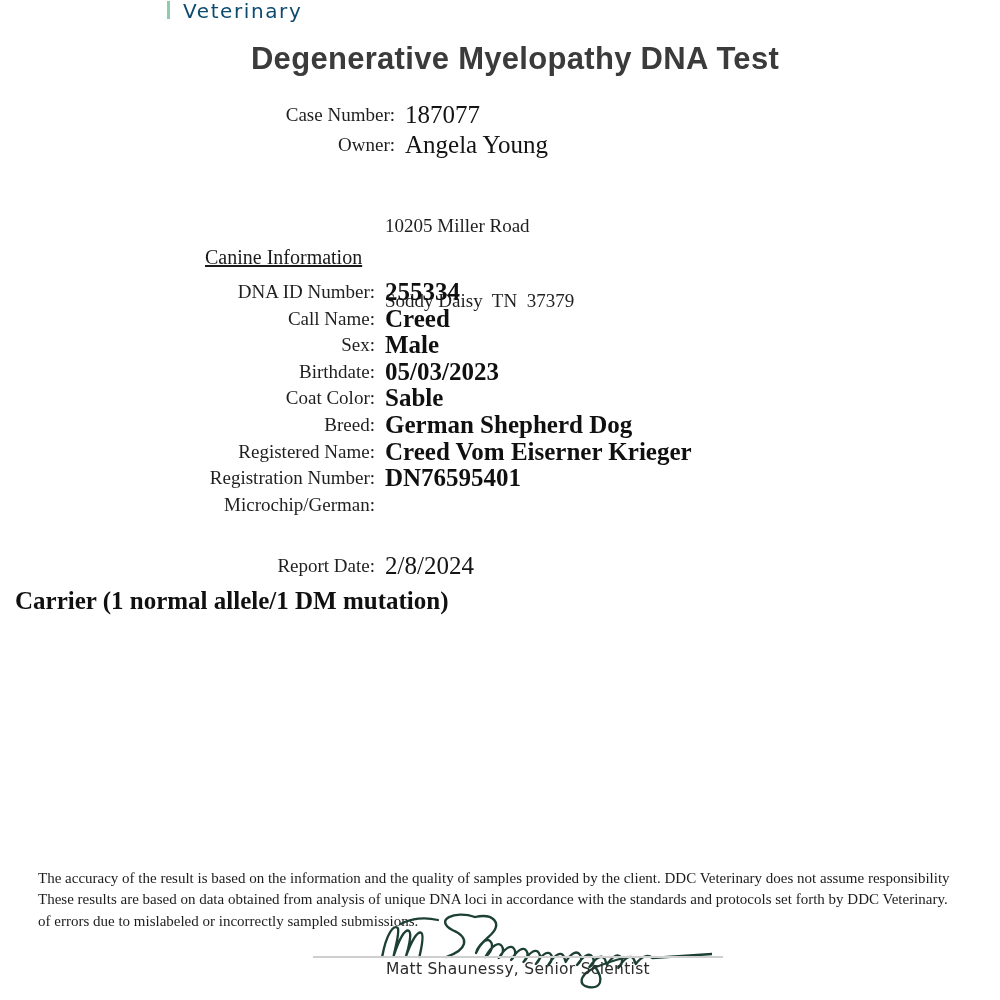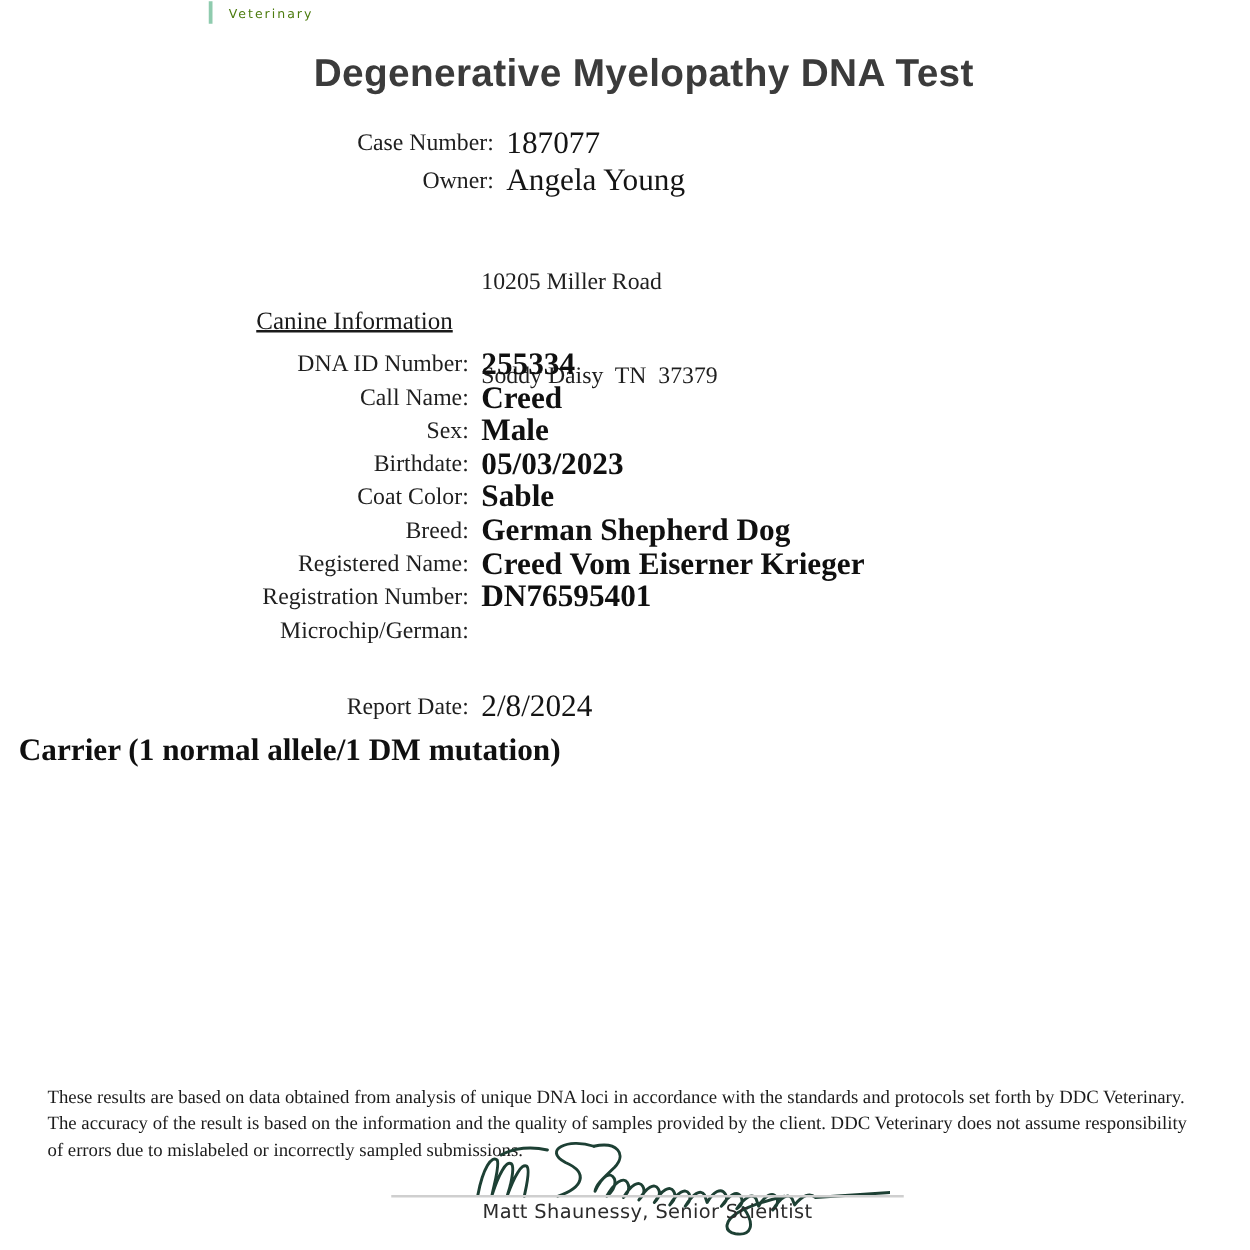--- a/index.html
+++ b/index.html
@@ -15,21 +15,21 @@
   .brand{
     position:absolute;left:167px;top:0;height:22px;
     display:flex;align-items:center;
     font-family:"DejaVu Sans", sans-serif;
   }
   .brand-bar{
     display:inline-block;width:3px;height:18px;
     background:#8fcbae;margin-right:13px;margin-top:-2px;
   }
   .brand-name{
-    color:#4d7c0f;font-size:10px;letter-spacing:1.6px;
+    color:#0c4a6e;font-size:20px;letter-spacing:1.6px;
   }
   
   .title{
     position:absolute;left:0;top:41px;width:1000px;
     text-align:center;
     font-family:"Liberation Sans", sans-serif;
     font-weight:bold;font-size:31px;color:#3b3b3b;
     letter-spacing:0.3px;
     margin-left:15px;
   }
@@ -150,22 +150,22 @@
     <div class="row">
       <span class="lbl">Report Date:</span>
       <span class="val">2/8/2024</span>
     </div>
     <div class="row">
       <span class="val bold result-value-offset">Carrier (1 normal allele/1 DM mutation)</span>
     </div>
   </div>
 
   <div class="footer">
+    <div>The accuracy of the result is based on the information and the quality of samples provided by the client. DDC Veterinary does not assume responsibility</div>
     <div>These results are based on data obtained from analysis of unique DNA loci in accordance with the standards and protocols set forth by DDC Veterinary.</div>
-    <div>The accuracy of the result is based on the information and the quality of samples provided by the client. DDC Veterinary does not assume responsibility</div>
     <div>of errors due to mislabeled or incorrectly sampled submissions.</div>
   </div>
 
   <svg class="sig-svg" width="340" height="80" viewBox="0 0 330 80" preserveAspectRatio="none">
     <g fill="none" stroke="#1d4034" stroke-width="2.3" stroke-linecap="round" stroke-linejoin="round">
 
       <path d="M10,46 C14,24 21,14 25,18 C27,22 23,36 21,46 C26,30 32,18 36,21 C39,24 35,40 33,46 C38,32 44,20 48,23 C51,26 47,42 46,47"></path>
       <path d="M28,14 C38,8 52,7 64,10"></path>
 
       <path d="M100,7 C80,0 60,10 78,20 C96,28 92,40 72,47"></path>

